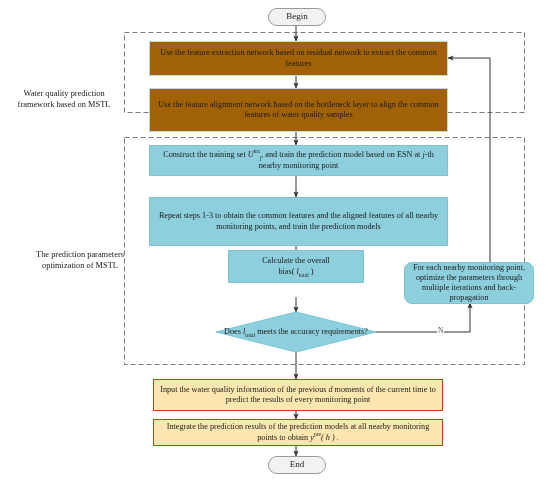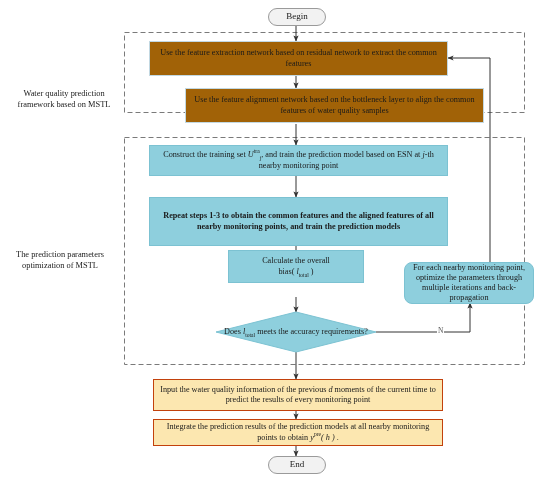--- a/index.html
+++ b/index.html
@@ -91,35 +91,35 @@
     <line x1="296" y1="411" x2="296" y2="419" marker-end="url(#arrow)"></line>
 
     <line x1="296" y1="446" x2="296" y2="456" marker-end="url(#arrow)"></line>
   </g>
 
   <polygon points="296,312 376,332 296,352 216,332" fill="#8ecfdd" stroke="#7cc2d2" stroke-width="1"></polygon>
 </svg>
 
 <div class="grouplabel" style="left:8px;top:88px;width:112px;">Water quality prediction framework based on MSTL</div>
 
-<div class="grouplabel" style="left:4px;top:249px;width:112px;">The prediction parameters optimization of MSTL</div>
+<div class="grouplabel" style="left:24px;top:249px;width:112px;">The prediction parameters optimization of MSTL</div>
 
 <div class="node terminator" style="left:268px;top:8px;width:58px;height:18px;">Begin</div>
 
 <div class="node proc-light" style="left:149px;top:41px;width:299px;height:35px;">Use the feature extraction network based on residual network to extract the common features</div>
 
-<div class="node proc-light" style="left:149px;top:88px;width:299px;height:35px;margin-left:36px;">Use the feature alignment network based on the bottleneck layer to align the common features of water quality samples</div>
+<div class="node proc-light" style="left:149px;top:88px;width:299px;height:44px;">Use the feature alignment network based on the bottleneck layer to align the common features of water quality samples</div>
 
 <div class="node proc-teal" style="left:149px;top:145px;width:299px;height:31px;">
   <div>
     <span>Construct the training set </span><i>U</i><sup>tra</sup><sub>j</sub><span>, and train the prediction model based on ESN at </span><i>j</i><span>-th nearby monitoring point</span>
   </div>
 </div>
 
-<div class="node proc-teal" style="left:149px;top:197px;width:299px;height:49px;font-weight:bold;">Repeat steps 1-3 to obtain the common features and the aligned features of all nearby monitoring points, and train the prediction models</div>
+<div class="node proc-teal" style="left:149px;top:197px;width:299px;height:49px;">Repeat steps 1-3 to obtain the common features and the aligned features of all nearby monitoring points, and train the prediction models</div>
 
 <div class="node proc-teal" style="left:228px;top:250px;width:136px;height:33px;">
   <div>
     <div>Calculate the overall</div>
     <div><span>bias( </span><i>l</i><sub>total</sub><span> )</span></div>
   </div>
 </div>
 
 <div class="node decision" style="left:221px;top:312px;width:150px;height:40px;">
   <div class="dtext">

